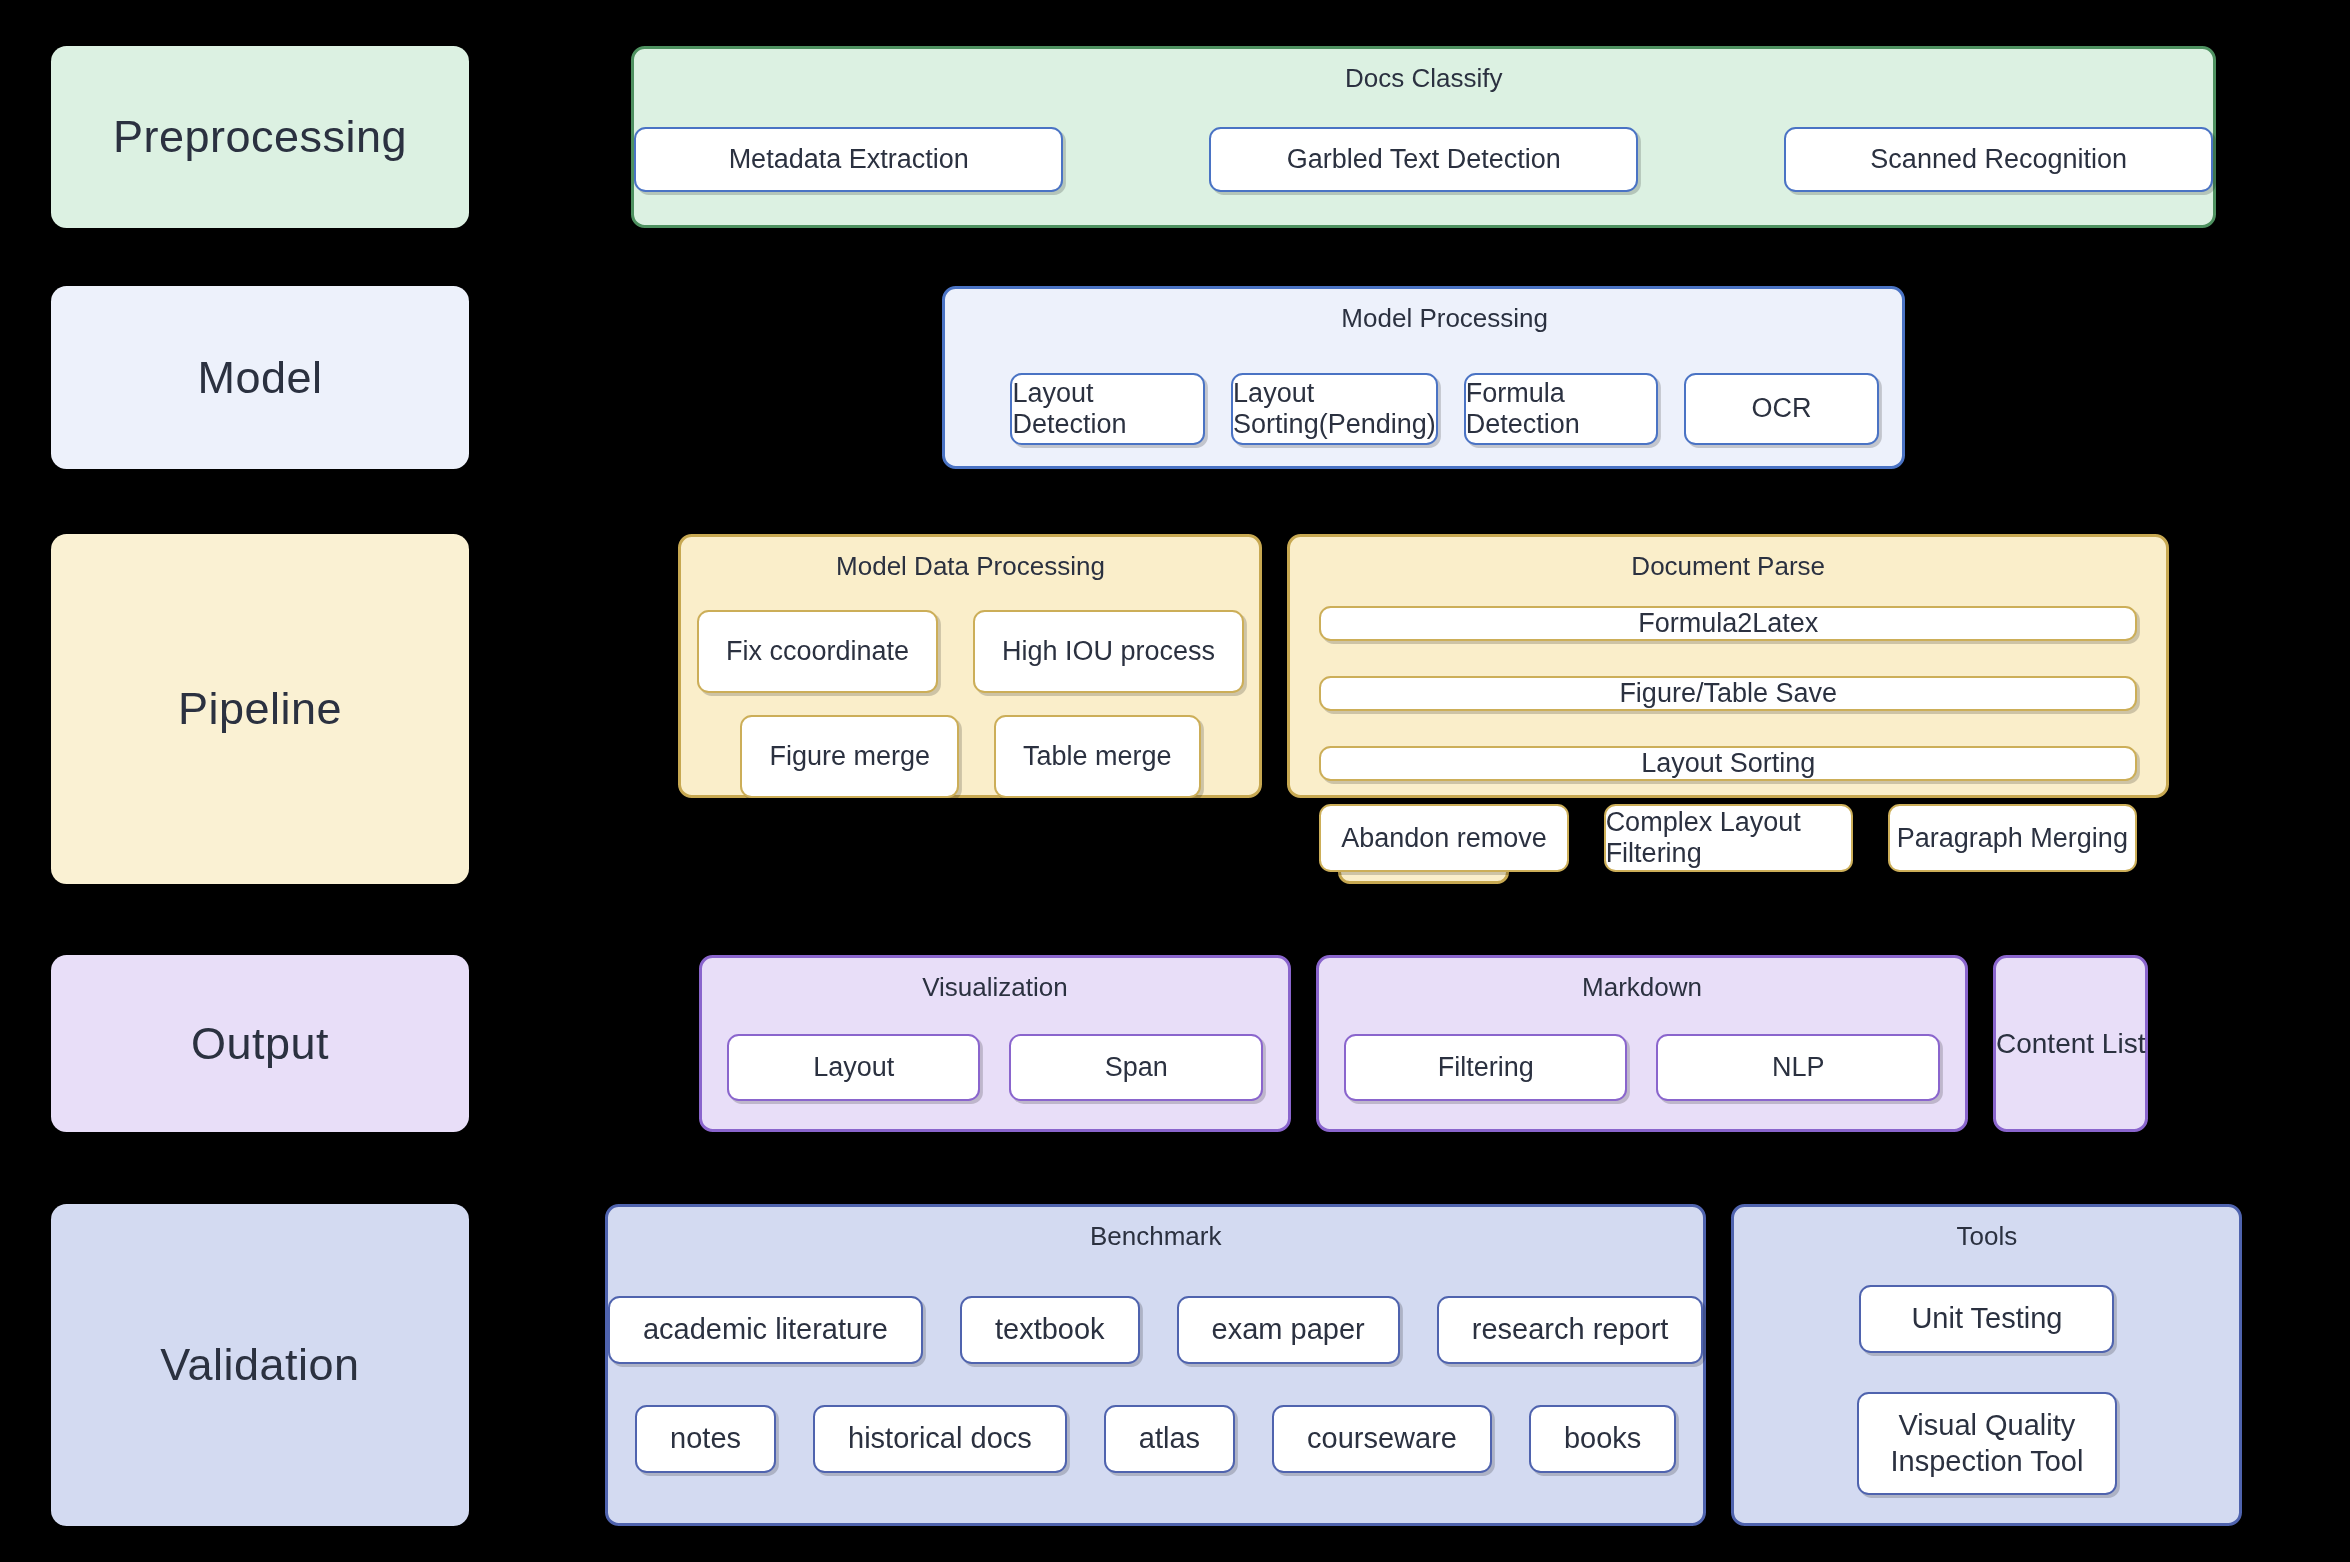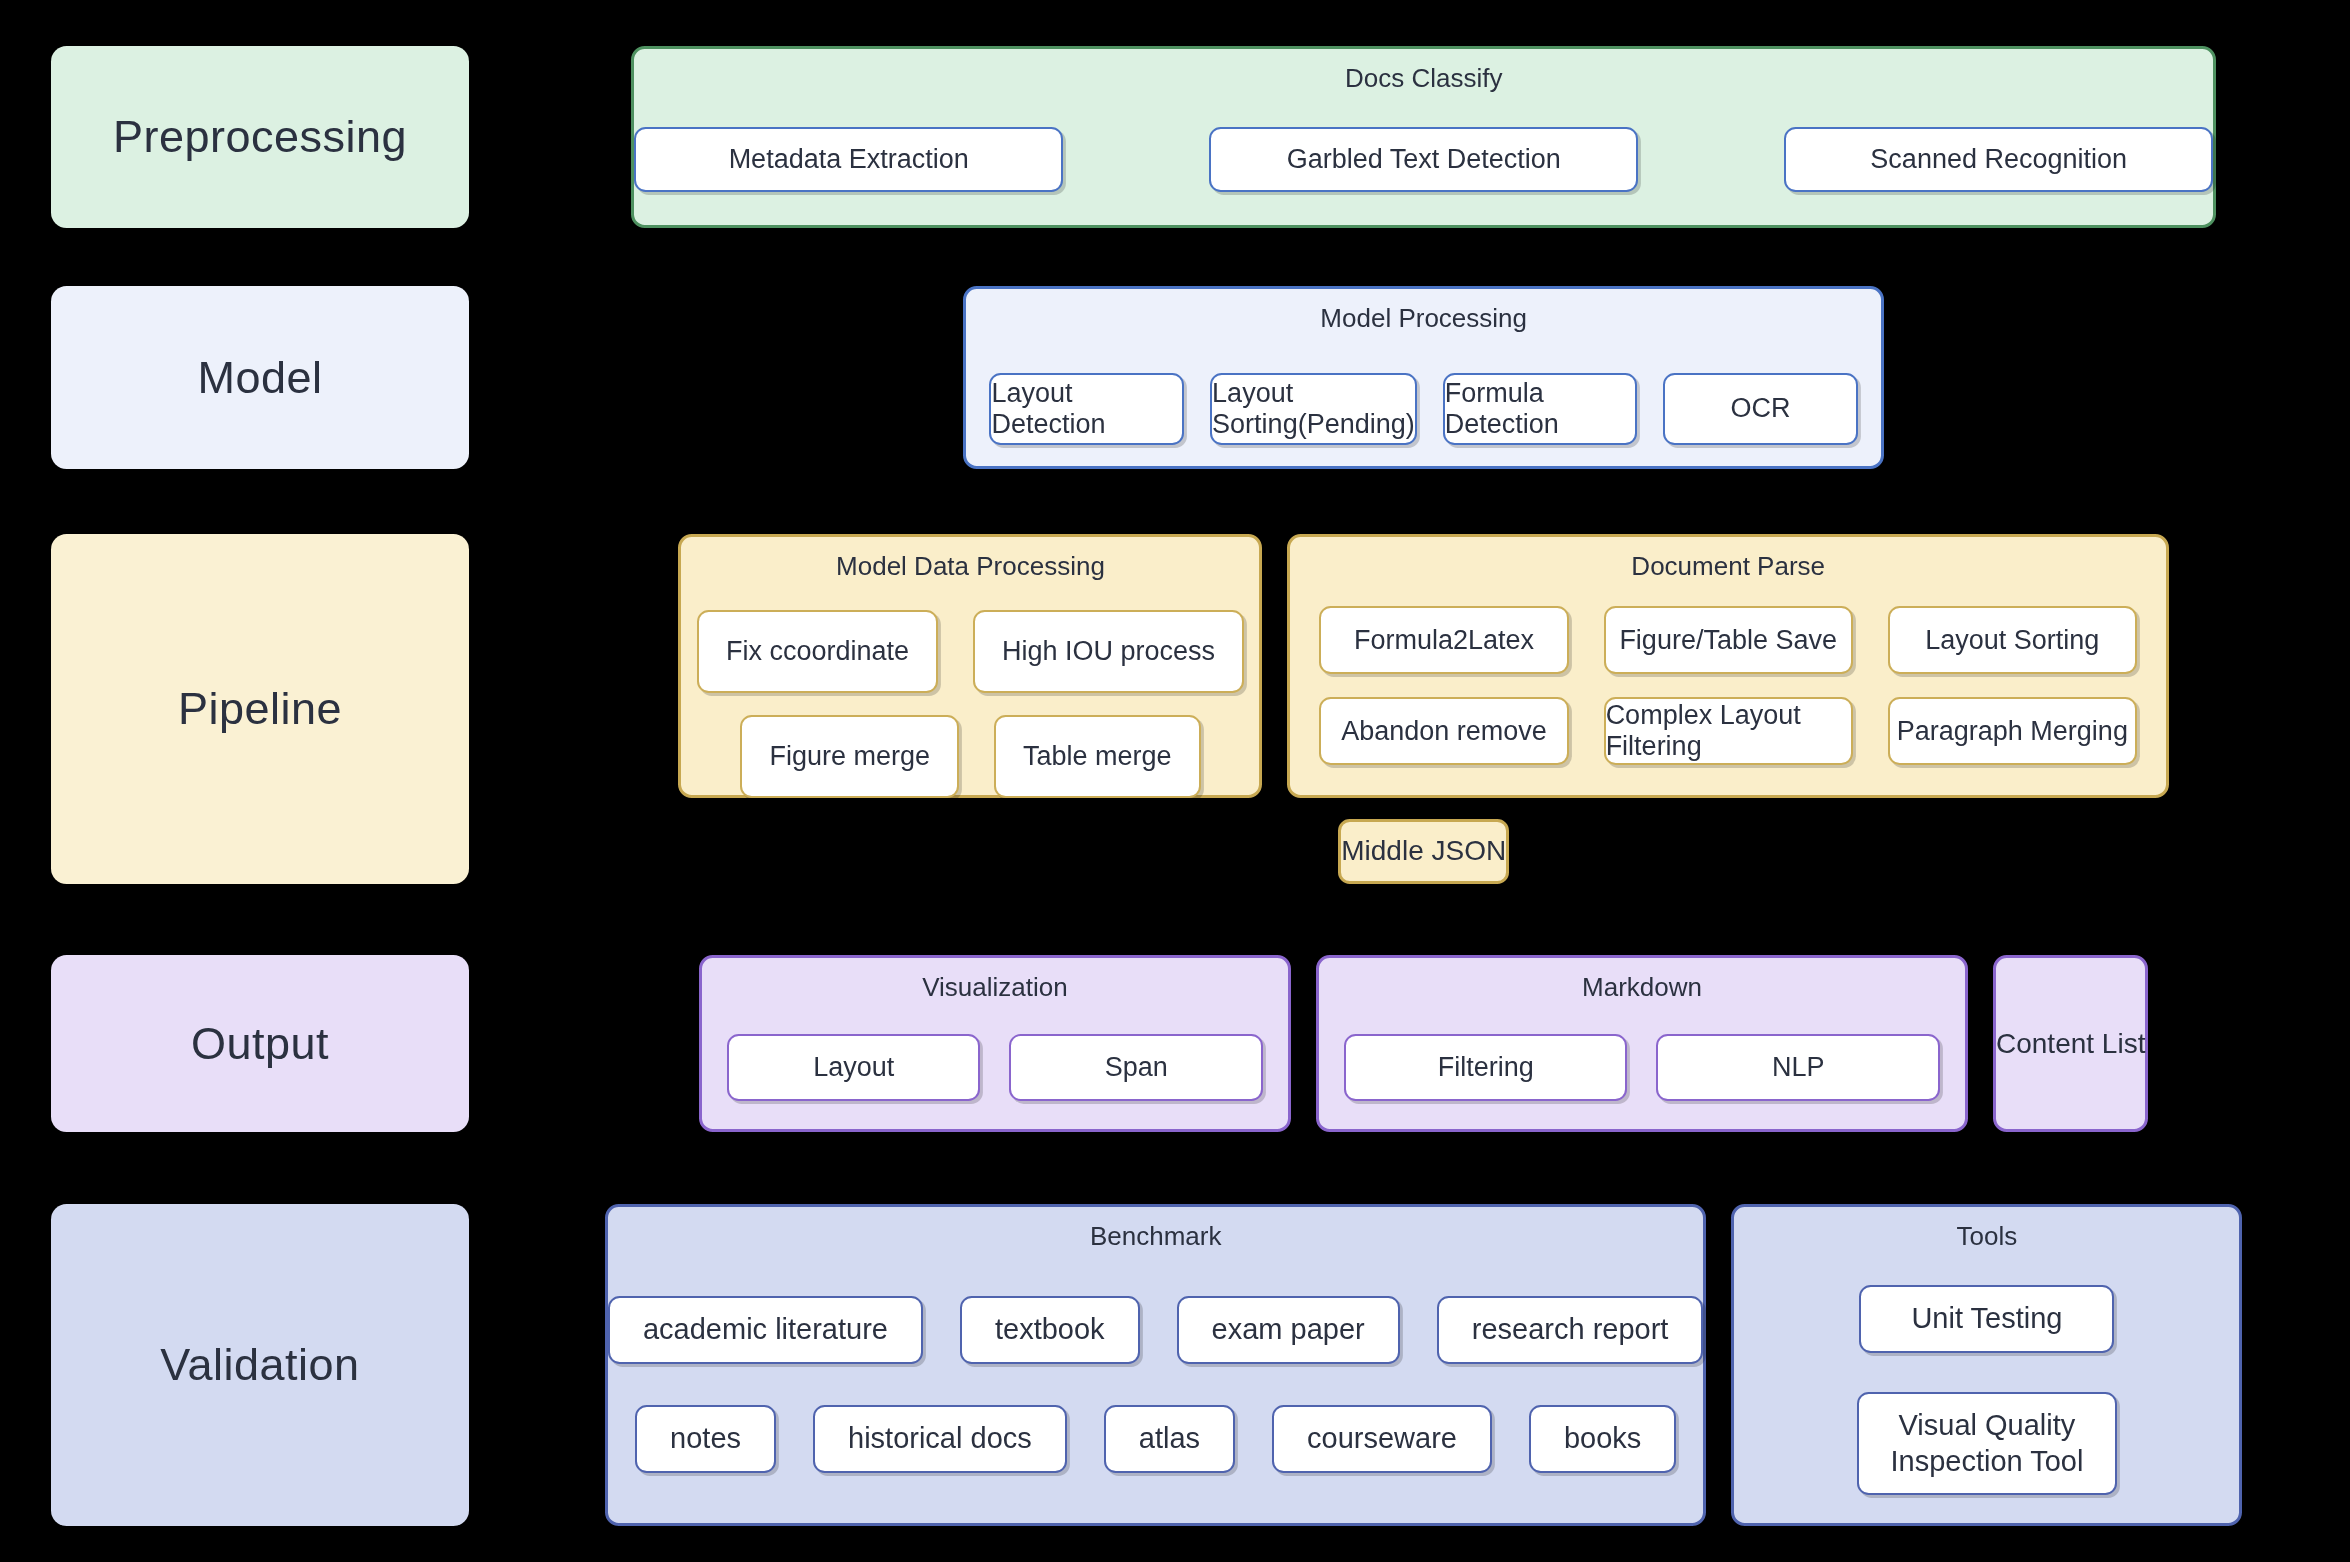--- a/index.html
+++ b/index.html
@@ -41,21 +41,21 @@
   .rlabel.purple{ background:var(--purple-fill); }
   .rlabel.peri  { background:var(--peri-fill); }
 
   .content{ flex:1; min-width:0; display:flex; flex-direction:column;align-items:center; }
 
   .container{
     border-radius:13.7px; border:3.9px solid; position:relative;
     box-shadow:2.9px 3.9px 0 rgba(0,0,0,0.45);
   }
   .container.green { background:var(--green-fill);  border-color:var(--green-border); }
-  .container.blue  { background:var(--blue-fill);   border-color:var(--blue-border); }
+  .container.blue  { background:var(--blue-fill);   border-color:var(--blue-border);padding-left:42px; }
   .container.yellow{ background:var(--yellow-fill); border-color:var(--gold); }
   .container.purple{ background:var(--purple-fill); border-color:var(--purple-border); }
   .container.peri  { background:var(--peri-fill);   border-color:var(--indigo); }
 
   .ctitle{ text-align:center; padding-top:13.7px; font-size:26px; }
 
   .wbox{
     background:var(--white); border:2.9px solid; border-radius:11.7px;
     display:flex; align-items:center; justify-content:center;
     font-size:27px; box-shadow:2.9px 2.9px 0 rgba(0,0,0,0.18);
@@ -77,21 +77,21 @@
 
   
   .pipe-top{ display:flex; gap:25px; height:264px; }
   .c-mdp{ width:584px; flex:none; }
   .mdp-row{ display:flex; justify-content:center; gap:35px; }
   .mdp-row.r1{ margin-top:28px; }
   .mdp-row.r2{ margin-top:22.4px; }
   .mdp-row .wbox{ height:83px; padding:0 27px; }
   .c-dp{ flex:1; }
   .dp-row{ display:flex; gap:35px; margin:0 29px; }
-  .dp-row.r1{ margin-top:24.4px; }
+  .dp-row.r1{ margin-top:24.4px;flex-direction:column; }
   .dp-row.r2{ margin-top:23.4px; }
   .dp-row .wbox{ flex:1; height:68px; }
   .mjson{
     margin-top:20.5px; height:65px; flex:none;
     background:var(--yellow-fill); border:3.9px solid var(--gold); border-radius:11.7px;
     display:flex; align-items:center; justify-content:center; font-size:28px;
     box-shadow:2.9px 3.9px 0 rgba(0,0,0,0.45);
   }
 
   

